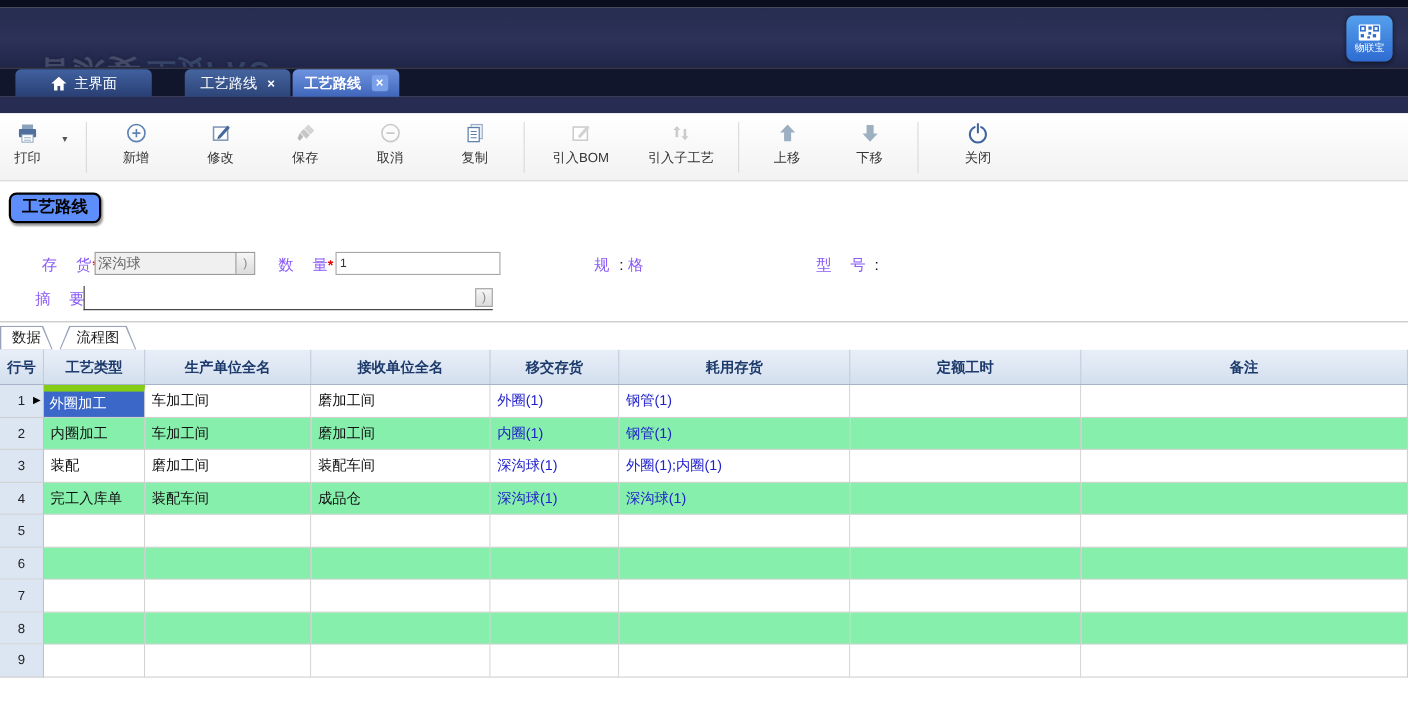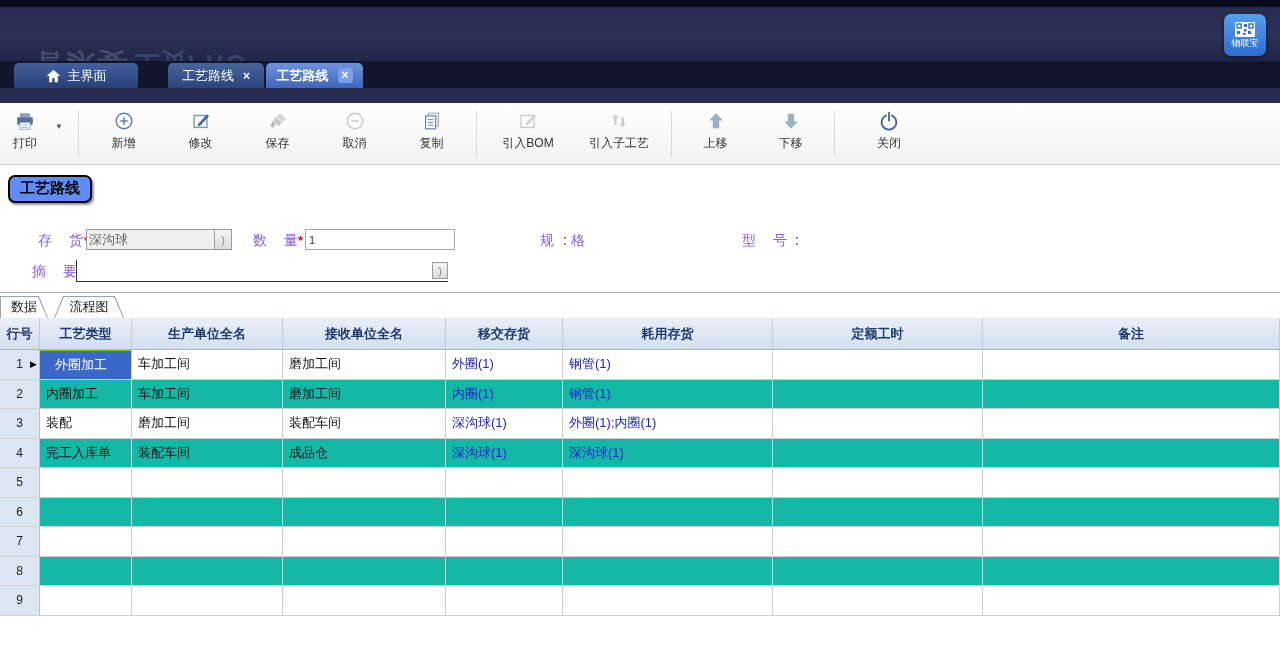--- a/index.html
+++ b/index.html
@@ -95,25 +95,25 @@
   
   .grid { width:1280px; }
   .thead { display:flex; height:32px; background:linear-gradient(#e9eff8,#d3dfee);
     border-bottom:1px solid #a7b4c7; }
   .th { display:flex; align-items:center; justify-content:center; font-size:13px; font-weight:bold;
     color:#1c3a6b; border-right:1px solid #c2ccdb; white-space:nowrap; overflow:hidden; }
   .tr { display:flex; height:29.5px; }
   .td { border-right:1px solid #cfcfcf; border-bottom:1px solid #cfcfcf; font-size:13px; color:#111;
     display:flex; align-items:center; padding-left:6px; background:#fff;
     overflow:hidden; white-space:nowrap; cursor:default; }
-  .tr.alt .td { background:#14b8a6; }
+  .tr.alt .td { background:#86efac; }
   .td.rownum { background:#dce6f3 !important; justify-content:center; padding-left:0;
     position:relative; font-size:12px; color:#222; border-right:1px solid #b9c4d6; }
   .td.link { color:#2121cc; }
-  .td.sel { background:#3a67c8 !important; color:#fff; border-top:1px solid #84cc16; padding-left:15px;text-align:center; }
+  .td.sel { background:#3a67c8 !important; color:#fff; border-top:6px solid #84cc16; padding-left:5px;text-align:center; }
   .marker { position:absolute; right:2px; top:50%; transform:translateY(-50%); font-size:9px; color:#000; }
   .footer-space { height:9px; background:#fff; }
 </style>
 </head>
 <body>
 
 <div class="topstrip"></div>
 
 <div class="appheader">
   <div class="logo-reflect">

